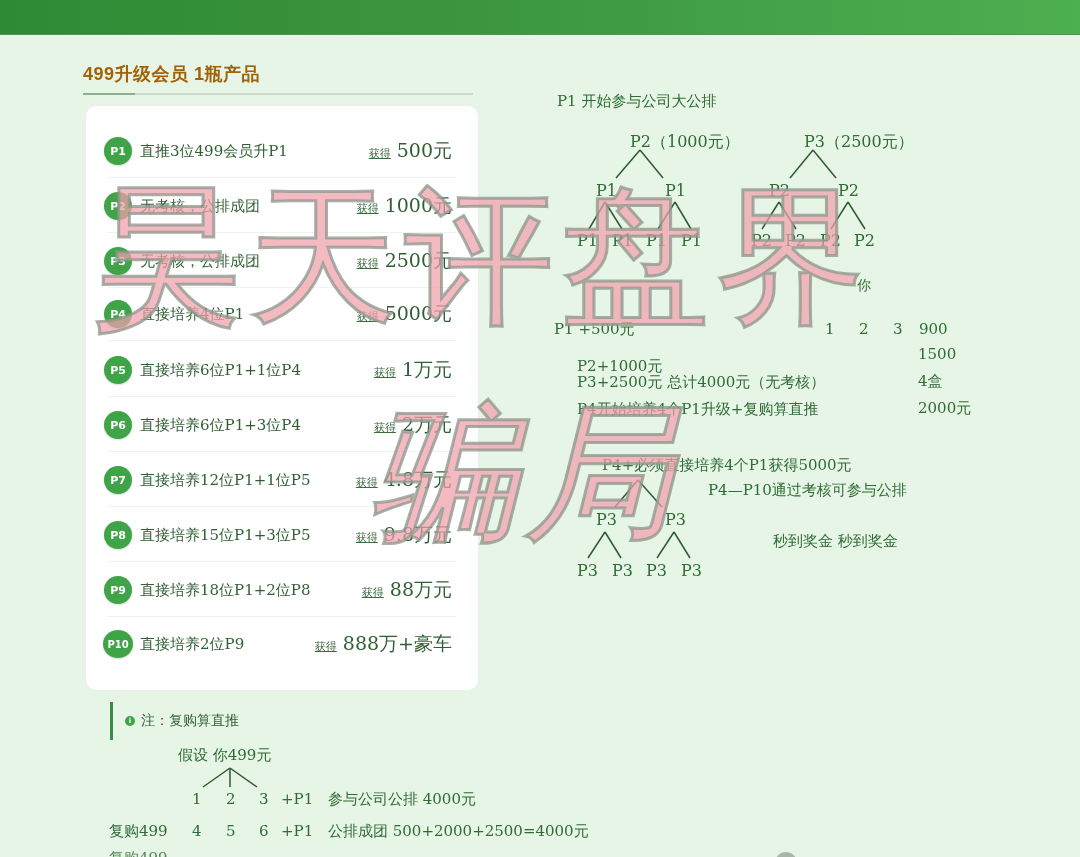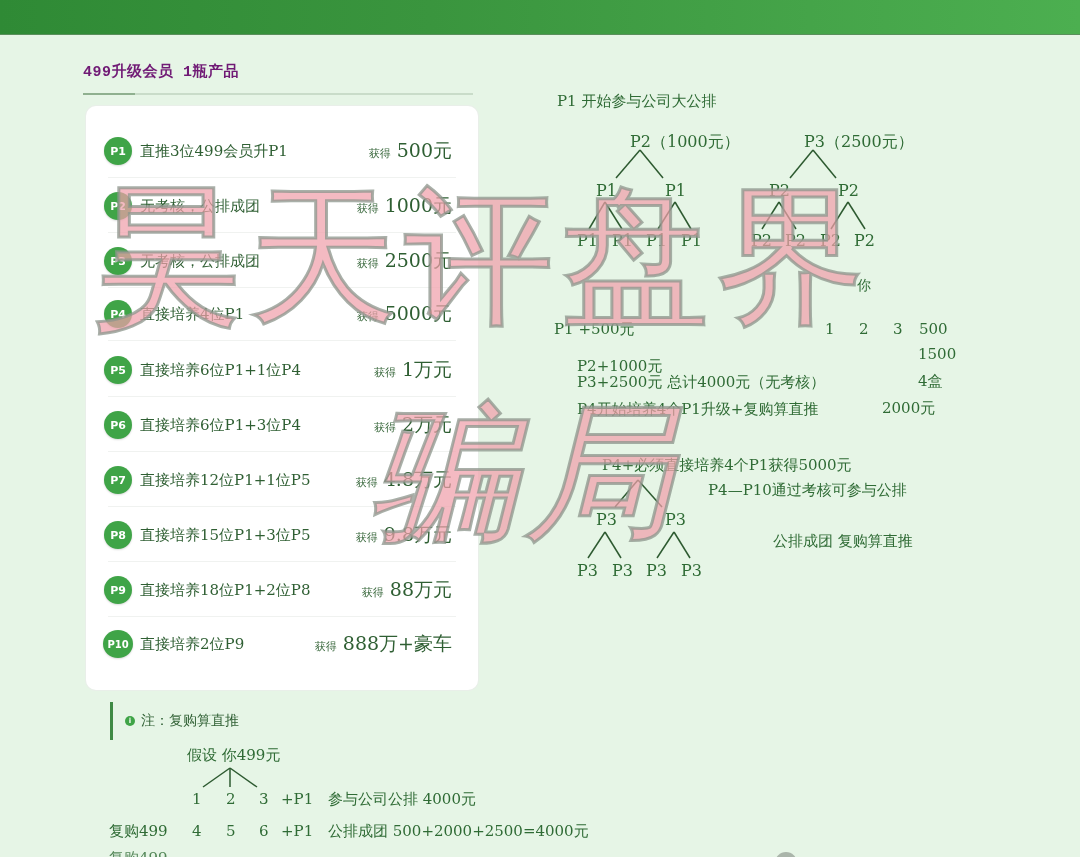--- a/index.html
+++ b/index.html
@@ -10,22 +10,22 @@
     font-family: "DejaVu Serif", "Liberation Serif", serif;
     color: #2f6b35;
   }
   .top-bar {
     position: absolute; left: 0; top: 0; width: 1080px; height: 35px;
     background: linear-gradient(90deg, #2f8a35 0%, #3a953e 40%, #45a449 75%, #4caf50 100%);
     border-bottom: 1px solid #5a8f5c;
   }
   .section-title {
     position: absolute; left: 83px; top: 62px;
-    font-family: Liberation Mono, monospace;
-    font-weight: bold; font-size: 15px; color: #701a75; letter-spacing: 0.5px;
+    font-family: Liberation Sans, sans-serif;
+    font-weight: bold; font-size: 18px; color: #a16207; letter-spacing: 0.5px;
   }
   .title-rule {
     position: absolute; left: 83px; top: 93px; width: 390px; height: 2px;
     background: #c9dcc9;
   }
   .title-rule .accent { position: absolute; left: 0; top: 0; width: 52px; height: 2px; background: #8fb08f; }
 
   .level-card {
     position: absolute; left: 86px; top: 106px; width: 392px; height: 584px;
     background: #ffffff; border-radius: 10px;
@@ -41,21 +41,21 @@
   .badge {
     position: absolute; left: 18px; width: 28px; height: 28px; border-radius: 50%;
     background: #3fa447; color: #fff;
     font-family: "DejaVu Sans", "Liberation Sans", sans-serif; font-weight: bold; font-size: 11px;
     display: flex; align-items: center; justify-content: center;
     box-shadow: 0 1px 2px rgba(0,0,0,0.15);
   }
   .badge.wide { width: 30px; font-size: 10px; left: 17px; }
   .level-desc { position: absolute; left: 54px; font-size: 15px; color: #2f5f33; white-space: nowrap; }
   .level-reward { position: absolute; right: 26px; white-space: nowrap; display: flex; align-items: baseline; gap: 6px; }
-  .level-reward .lbl { font-size: 11px; color: #3d6b40; }
+  .level-reward .lbl { font-size: 11px; color: #3d6b40; text-decoration: underline; }
   .level-reward .amt { font-size: 19px; color: #2f5f33; }
 
   .note-bar { position: absolute; left: 110px; top: 702px; width: 3px; height: 38px; background: #3f8a45; }
   .note {
     position: absolute; left: 125px; top: 712px; font-size: 14px; color: #2f5f33; display: flex; align-items: center; gap: 6px;
   }
   .info-dot { width: 10px; height: 10px; border-radius: 50%; background: #3fa447; color: #fff; font-size: 7px;
     display: inline-flex; align-items: center; justify-content: center; font-family: "DejaVu Sans", sans-serif; font-weight: bold; }
 
   .t { position: absolute; white-space: nowrap; font-size: 15px; color: #2f6b35; text-align: center; }
@@ -176,21 +176,21 @@
       </div>
   </div>
 </div>
 
 <div class="note-bar"></div>
 <div class="note">
   <span class="info-dot">i</span>
   <span>注：复购算直推</span>
 </div>
 
-<div class="t" style="left:187px;top:746px">假设 你499元</div>
+<div class="t" style="left:178px;top:746px">假设 你499元</div>
 <div class="t" style="left:192px;top:790px">1</div>
 <div class="t" style="left:226px;top:790px">2</div>
 <div class="t" style="left:259px;top:790px">3</div>
 <div class="t" style="left:281px;top:790px">+P1</div>
 <div class="t" style="left:328px;top:790px">参与公司公排  4000元</div>
 
 <div class="t" style="left:109px;top:822px">复购499</div>
 <div class="t" style="left:192px;top:822px">4</div>
 <div class="t" style="left:226px;top:822px">5</div>
 <div class="t" style="left:259px;top:822px">6</div>
@@ -220,35 +220,35 @@
 
 <div class="t" style="left:554px;top:320px">P1 +500元</div>
 <div class="t" style="left:577px;top:357px">P2+1000元</div>
 <div class="t" style="left:577px;top:373px">P3+2500元   总计4000元（无考核）</div>
 <div class="t" style="left:577px;top:400px">P4开始培养4个P1升级+复购算直推</div>
 
 <div class="t" style="left:825px;top:320px">1</div>
 <div class="t" style="left:859px;top:320px">2</div>
 <div class="t" style="left:893px;top:320px">3</div>
 
-<div class="t" style="left:919px;top:320px">500</div>
+<div class="t" style="left:919px;top:320px">900</div>
 <div class="t" style="left:918px;top:345px">1500</div>
 <div class="t" style="left:918px;top:372px">4盒</div>
-<div class="t" style="left:882px;top:399px">2000元</div>
+<div class="t" style="left:918px;top:399px">2000元</div>
 
 <div class="t" style="left:602px;top:456px">P4+必须直接培养4个P1获得5000元</div>
 <div class="t lg" style="left:596px;top:510px">P3</div>
 <div class="t lg" style="left:665px;top:510px">P3</div>
 <div class="t lg" style="left:577px;top:561px">P3</div>
 <div class="t lg" style="left:612px;top:561px">P3</div>
 <div class="t lg" style="left:646px;top:561px">P3</div>
 <div class="t lg" style="left:681px;top:561px">P3</div>
 
 <div class="t" style="left:708px;top:481px">P4—P10通过考核可参与公排</div>
-<div class="t" style="left:773px;top:532px">公排成团 复购算直推</div>
+<div class="t" style="left:773px;top:532px">秒到奖金 秒到奖金</div>
 
 <svg class="lines">
 
   <line x1="640" y1="150" x2="616" y2="178"></line>
   <line x1="640" y1="150" x2="663" y2="178"></line>
   <line x1="605" y1="202" x2="589" y2="229"></line>
   <line x1="605" y1="202" x2="622" y2="229"></line>
   <line x1="675" y1="202" x2="658" y2="229"></line>
   <line x1="675" y1="202" x2="691" y2="229"></line>
 

